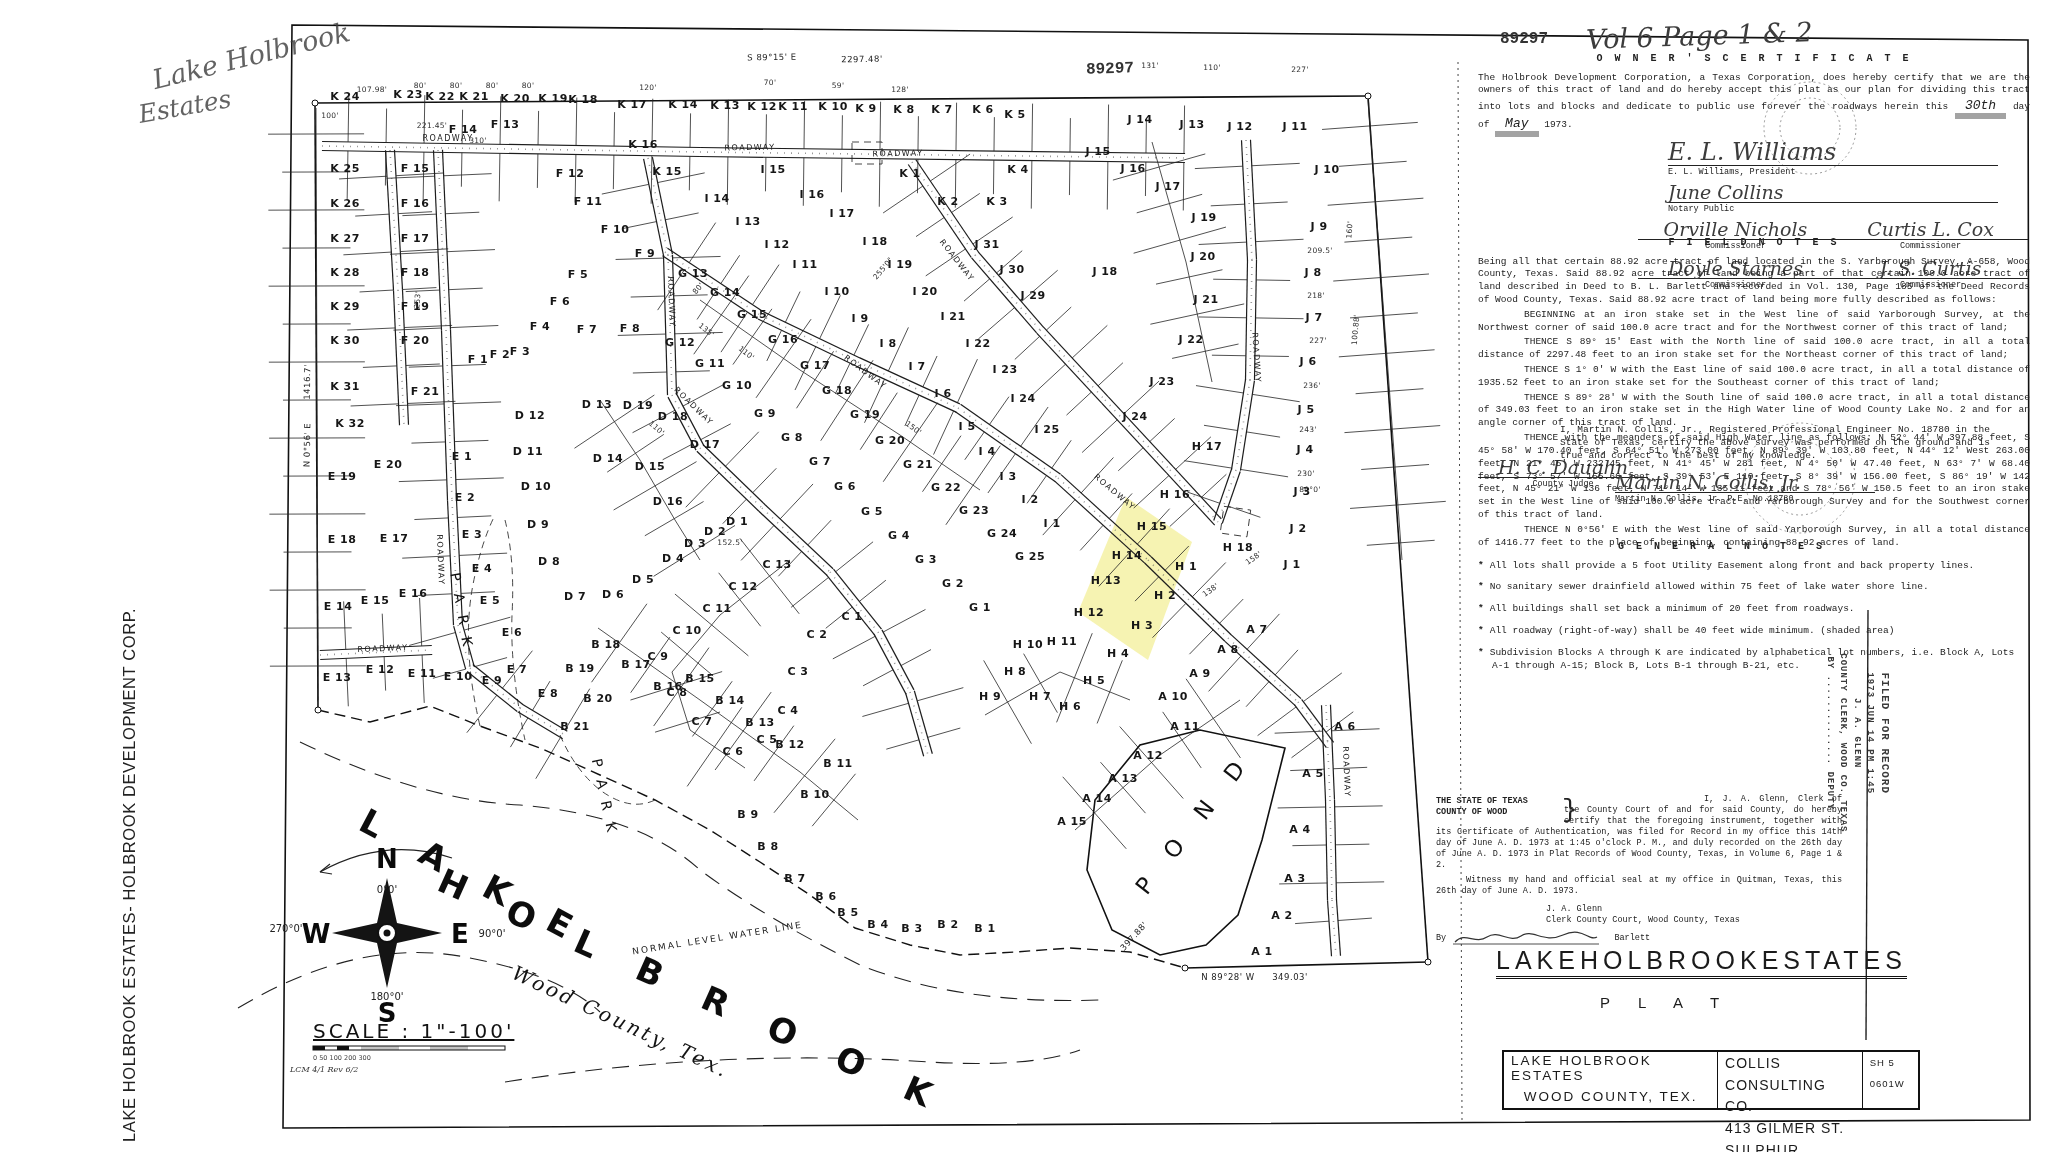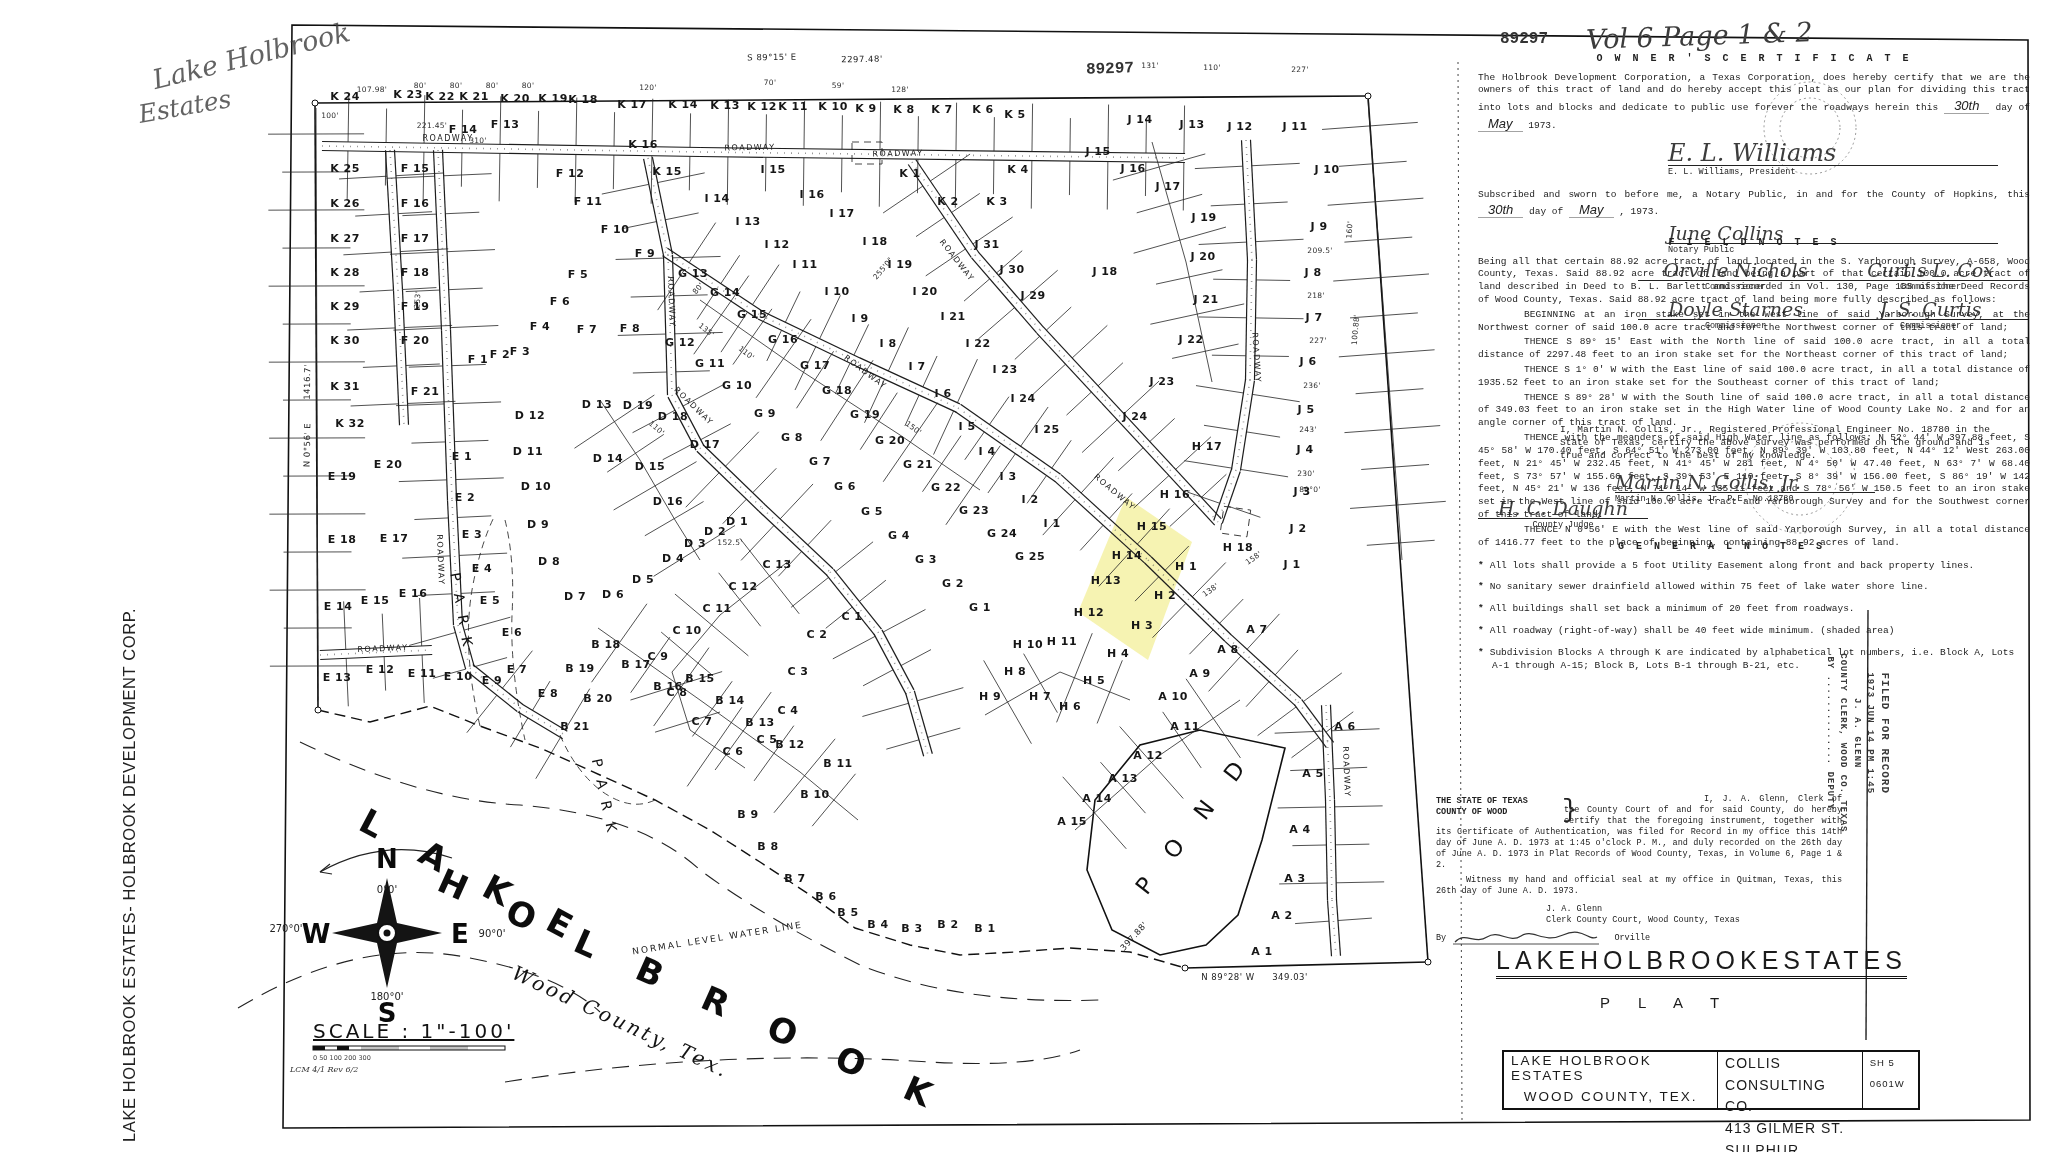--- a/index.html
+++ b/index.html
@@ -17,21 +17,21 @@
   .hw2{left:138px;top:92px;font-size:25px;transform:rotate(-10deg);opacity:.8;z-index:5;}
   .vol-page{left:1586px;top:20px;font-size:27px;transform:rotate(-2deg);z-index:6;}
   .doc-stamp{font-family:"Liberation Mono",monospace;font-weight:bold;font-size:16px;color:#333;z-index:6;}
   .stampA{left:1086px;top:60px;transform:rotate(-2deg);}
   .stampB{left:1500px;top:30px;}
   
   .panel{font-family:"Liberation Mono",monospace;font-size:9.5px;line-height:1.35;
          color:#222;z-index:5;}
   .panel-heading{text-align:center;font-weight:bold;letter-spacing:3px;margin-bottom:6px;font-size:10px;}
   .body-text{margin:0;text-align:justify;}
-  .blank{border-bottom:1px solid #a3a3a3;padding:0 10px;font-family:Liberation Sans, sans-serif;
+  .blank{border-bottom:6px solid #a3a3a3;padding:0 10px;font-family:Liberation Mono, monospace;
          font-style:italic;font-size:13px;}
   .sig-center{width:330px;margin:4px 0 2px 190px;text-align:left;}
   .sig-lg{font-size:24px;}
   .sig-md{font-size:19px;}
   .sig-rule{border-bottom:1px solid #222;margin-top:-4px;}
   .sig-cap{font-size:8.5px;margin-top:1px;}
   .sig-row{display:flex;flex-wrap:wrap;margin-left:160px;width:400px;}
   .sig-block{width:195px;text-align:center;margin-bottom:4px;}
   .judge-block{width:170px;text-align:center;position:absolute;left:0;top:238px;}
   .fn-para{margin:0 0 2px 0;text-align:justify;}
@@ -997,25 +997,20 @@
   <p class="body-text"><span>The Holbrook Development Corporation, a Texas Corporation, does hereby certify that we are the owners of this tract of land and do hereby accept this plat as our plan for dividing this tract into lots and blocks and dedicate to public use forever the roadways herein this</span>
     <span class="blank">30th</span>
     <span>day of</span>
     <span class="blank">May</span>
     <span>1973.</span></p>
   <div class="sig-center">
     <span class="hand sig-lg">E. L. Williams</span>
     <div class="sig-rule"></div>
     <div class="sig-cap">E. L. Williams, President</div>
   </div>
-  <p class="body-text" style="margin-top:10px;"><span>Subscribed and sworn to before me, a Notary Public, in and for the County of Hopkins, this</span>
-    <span class="blank">30th</span>
-    <span>day of</span>
-    <span class="blank">May</span>
-    <span>, 1973.</span></p>
   <div class="sig-center" style="margin-top:2px;">
     <span class="hand sig-md">June Collins</span>
     <div class="sig-rule"></div>
     <div class="sig-cap">Notary Public</div>
   </div>
   <div style="position:relative;height:96px;">
     <div class="judge-block">
       <span class="hand sig-md">H. C. Daughn</span>
       <div class="sig-rule"></div>
       <div class="sig-cap">County Judge</div>
@@ -1075,21 +1070,21 @@
   <div style="margin:6px 0 0 110px;">
     <div>J. A. Glenn</div>
     <div>Clerk County Court, Wood County, Texas</div>
   </div>
   <div style="margin-top:4px;">
     <span>By</span>
     <svg class="squig" width="150" height="16">
       <path d="M4,12 C14,1 24,15 36,7 S58,14 70,6 92,14 112,5 138,12 146,7" stroke="#333" stroke-width="1.2" fill="none"></path>
       <line x1="2" y1="14" x2="148" y2="14" stroke="#222" stroke-width=".8"></line>
     </svg>
-    <span style="margin-left:8px;">Orville</span>
+    <span style="margin-left:8px;">Barlett</span>
   </div>
 </div>
 
 <div class="abs" id="filed-stamp">
     <div class="stamp-line">FILED FOR RECORD</div>
     <div class="stamp-line">1973 JUN 14  PM 1:45</div>
     <div class="stamp-line">J. A. GLENN</div>
     <div class="stamp-line">COUNTY CLERK, WOOD CO. TEXAS</div>
     <div class="stamp-line">BY .............. DEPUTY</div>
   </div>

